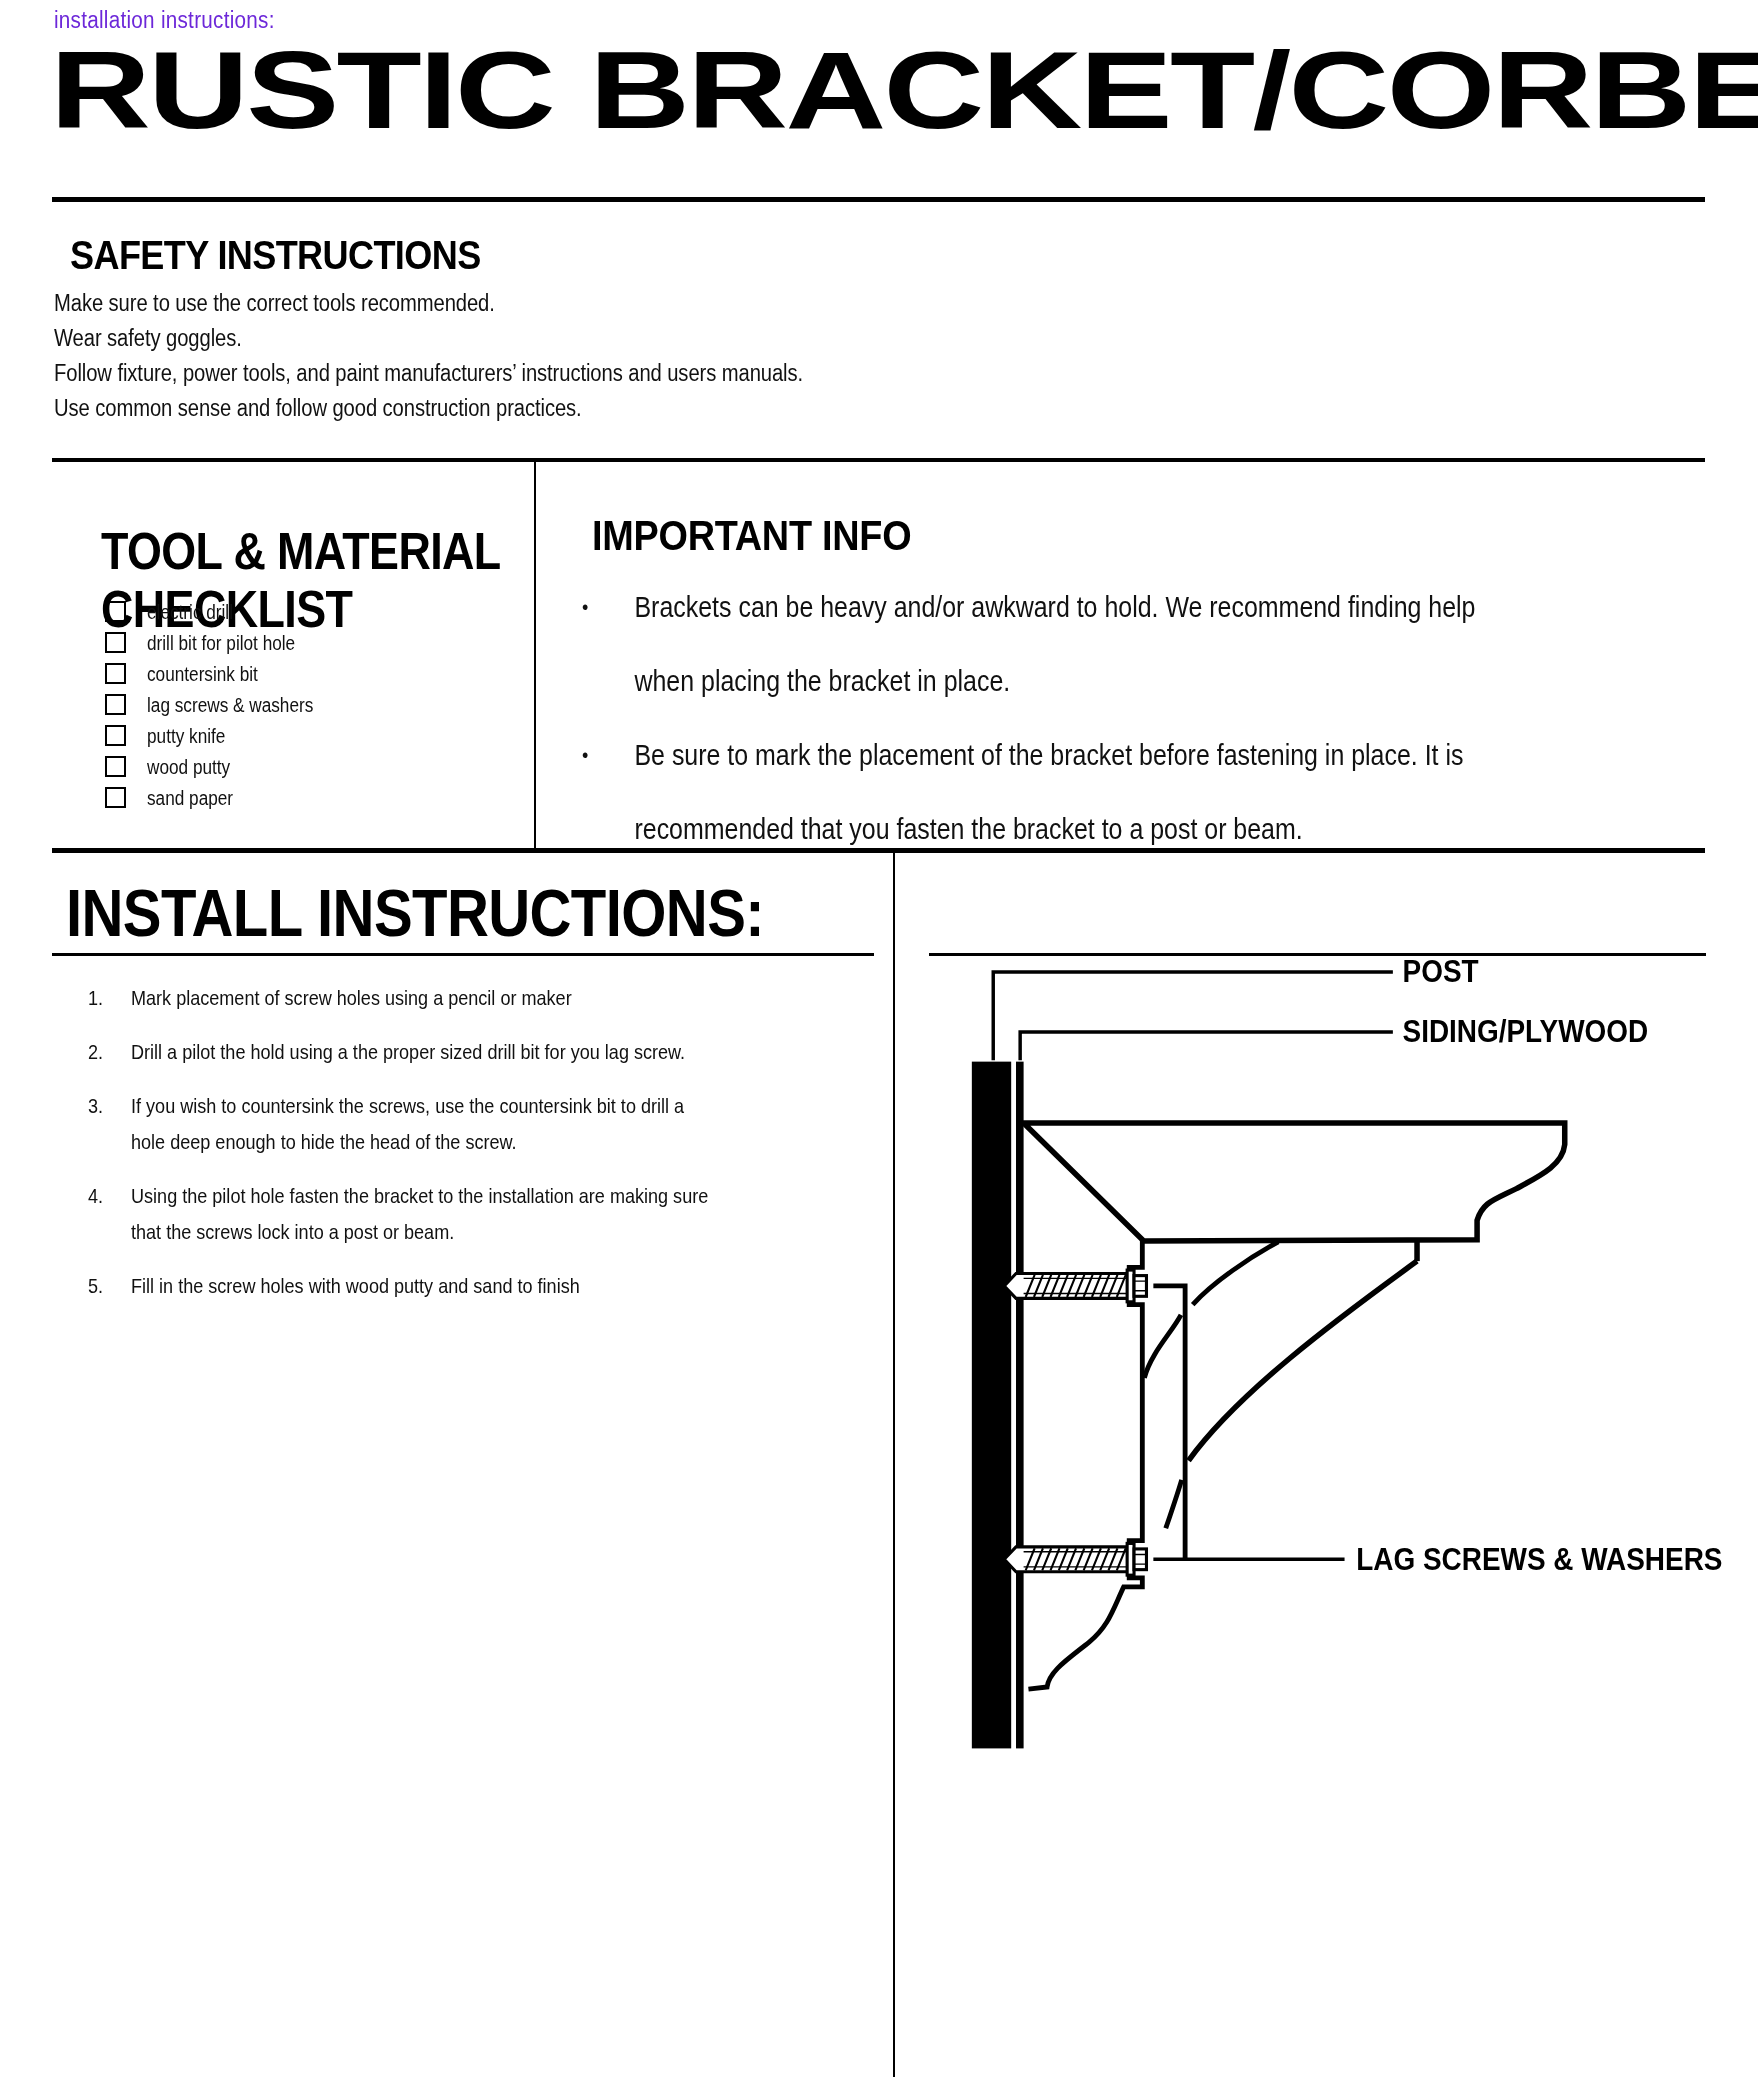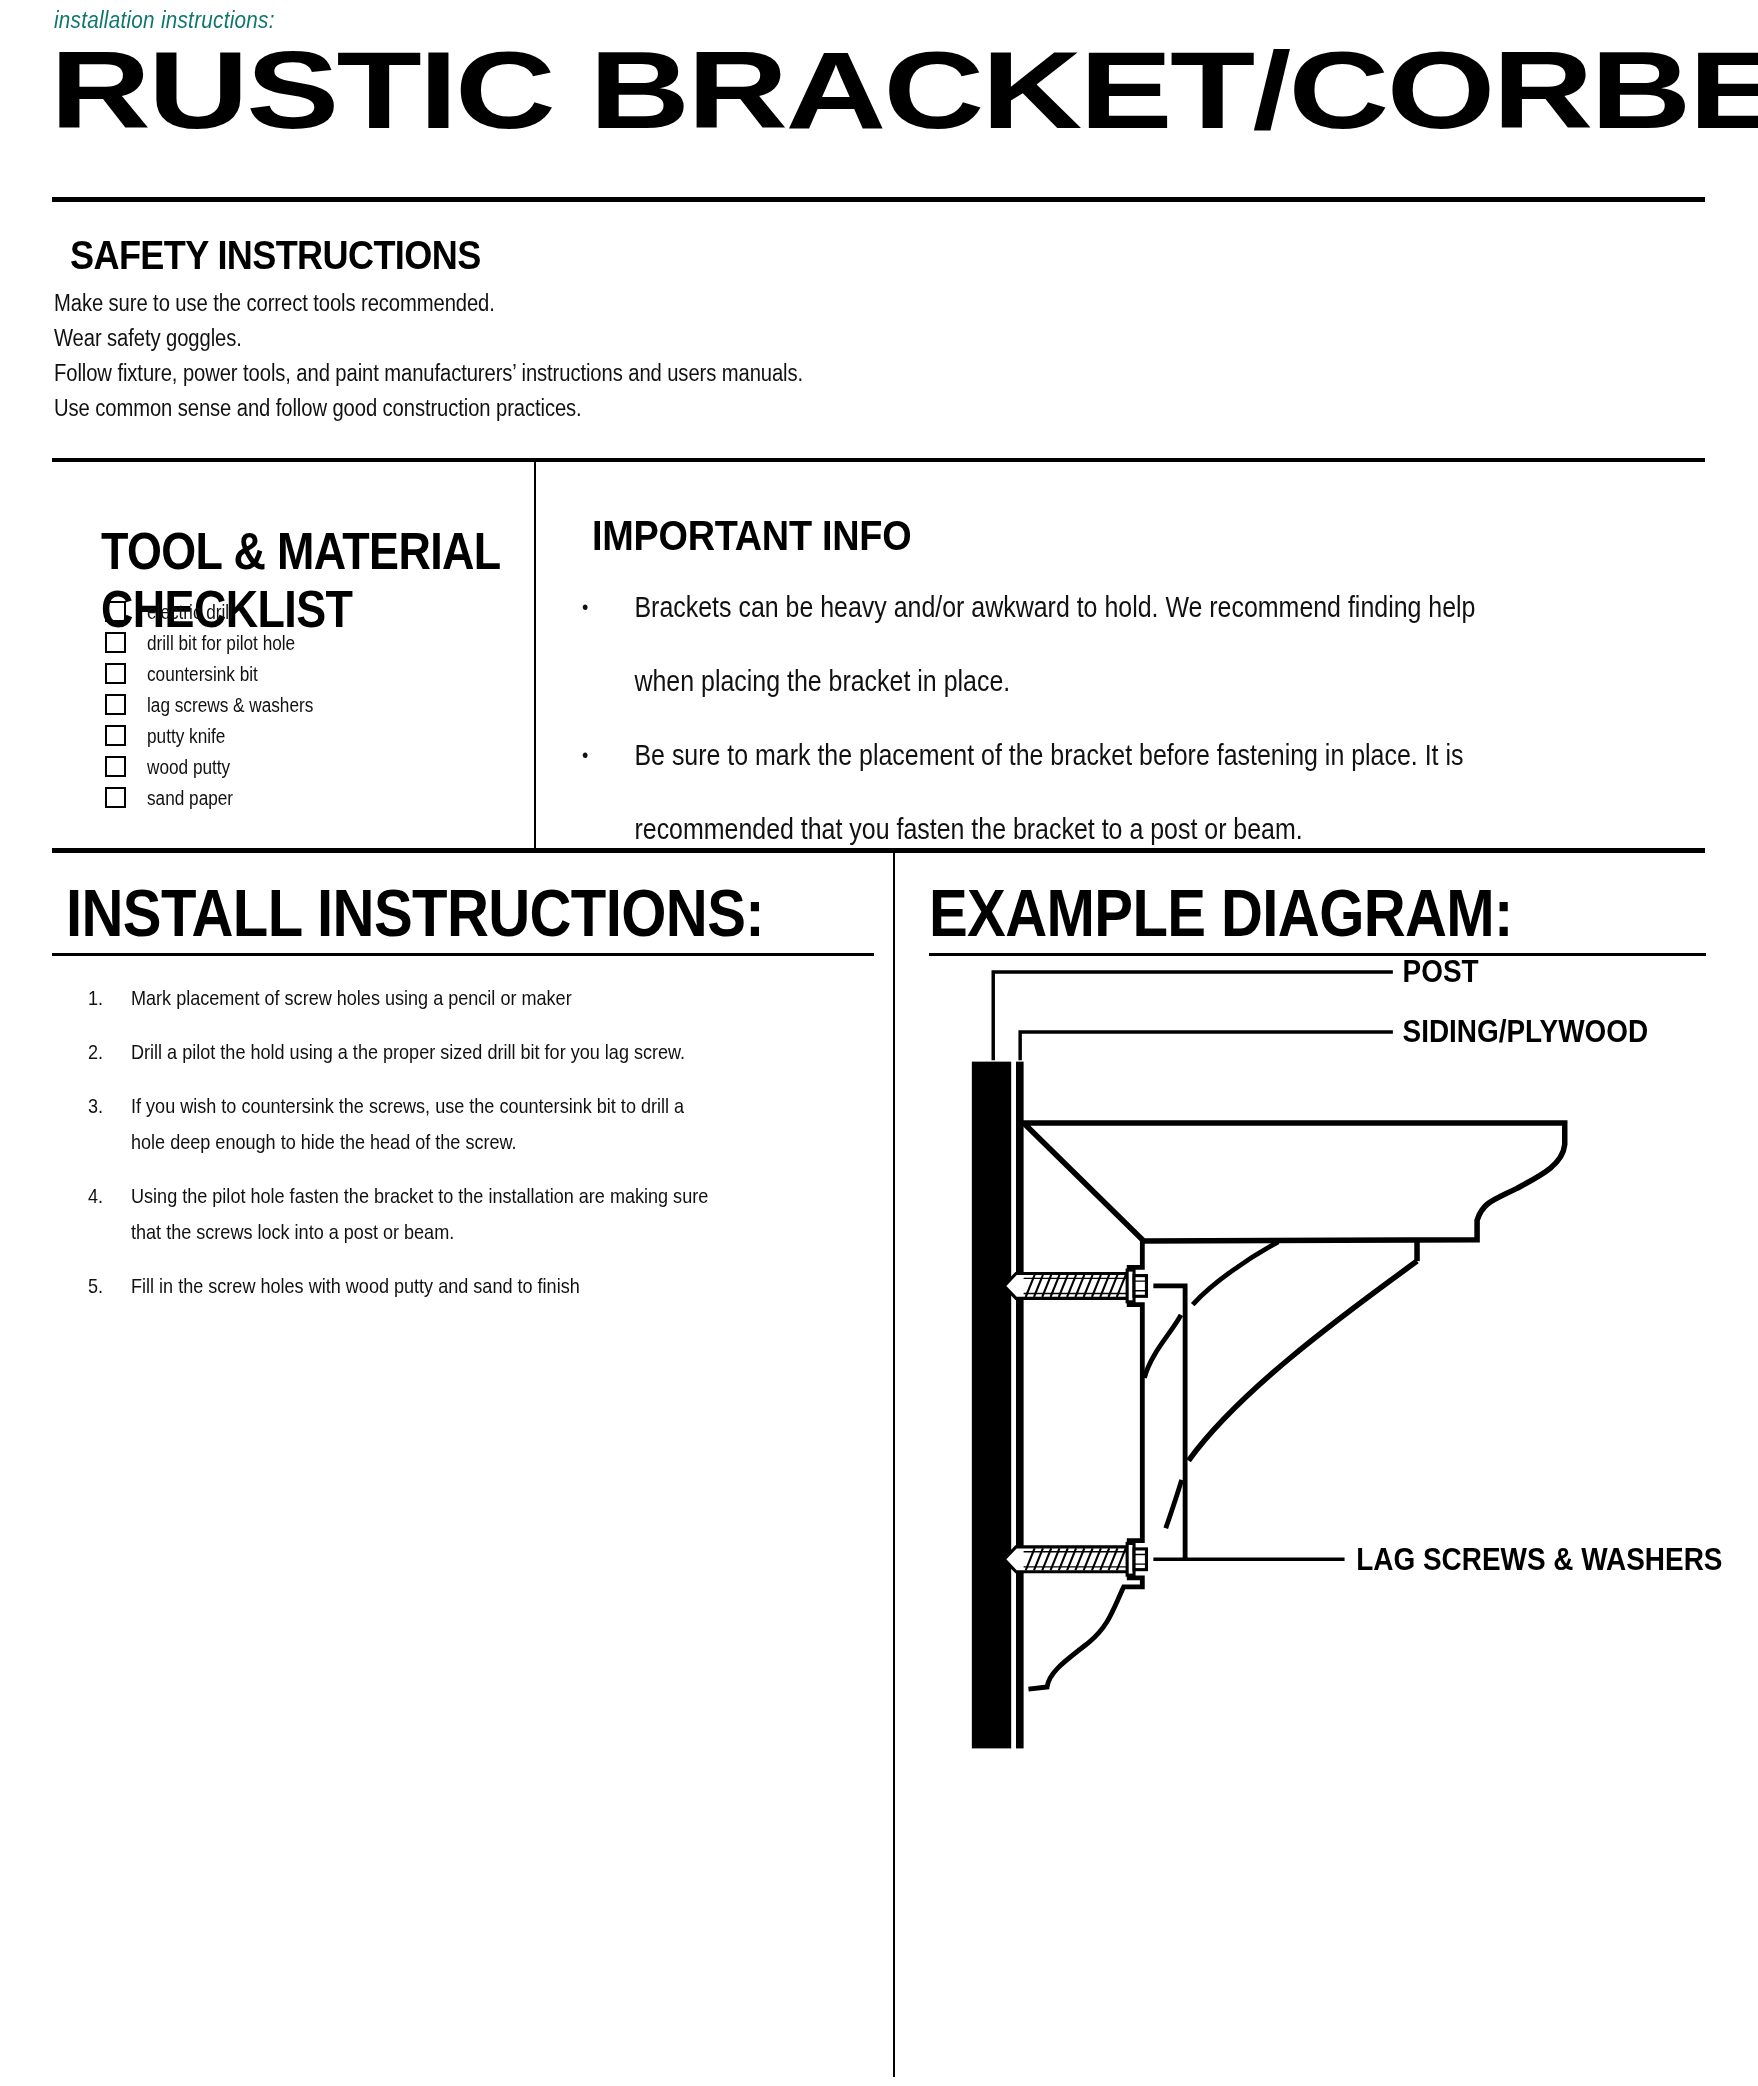--- a/index.html
+++ b/index.html
@@ -8,21 +8,21 @@
     width:1758px;height:2087px;
     background:#fff;
     font-family:"Liberation Sans", sans-serif;
     color:#000;
     overflow:hidden;
   }
   .abs{position:absolute;}
   .rule{position:absolute;background:#000;}
   .cond{display:inline-block;transform:scaleX(.88);transform-origin:0 0;white-space:nowrap;}
   .bcond{transform:scaleX(.86);transform-origin:0 0;}
-  .kicker{left:54px;top:7px;font-size:23.5px;letter-spacing:0.3px;color:#0f766e;font-style:italic;}
+  .kicker{left:54px;top:7px;font-size:23.5px;letter-spacing:0.3px;color:#6d28d9;}
   .title{left:50px;top:33px;font-size:109px;font-weight:700;letter-spacing:-2.1px;line-height:1.05;white-space:nowrap;transform:scaleX(1.28);transform-origin:0 0;}
   .h-safety{left:54px;top:232px;font-size:41px;font-weight:700;letter-spacing:-0.7px;margin-left:16px;}
   .safety-body{left:54px;top:286px;font-size:23.5px;line-height:35px;color:#111;letter-spacing:-0.1px;white-space:nowrap;}
   .h-tool{left:101px;top:483px;font-size:51px;font-weight:700;line-height:58px;letter-spacing:-0.7px;margin-top:40px;}
   .checklist{left:105px;top:601px;}
   .chk-row{display:flex;align-items:flex-start;height:31px;}
   .cbx{width:16.6px;height:16.6px;border:2.1px solid #000;margin-right:21px;flex:0 0 auto;}
   .chk-label{font-size:20px;color:#111;white-space:nowrap;}
   .h-info{left:592px;top:511px;font-size:43px;font-weight:700;letter-spacing:-0.3px;}
   .info-bullets{left:582px;top:570px;font-size:29px;line-height:74px;color:#111;width:1174px;}
@@ -152,23 +152,20 @@
       </span>
     </div>
     <div class="step">
       <span class="step-num">5.</span>
       <span class="step-lines">
         <div>Fill in the screw holes with wood putty and sand to finish</div>
       </span>
     </div>
   </div>
 
-  <div class="abs h-example">
-    <span class="cond">EXAMPLE DIAGRAM:</span>
-  </div>
   <div class="rule" style="left:929px;top:953px;width:777px;height:2.8px;"></div>
 
   <svg class="abs" style="left:918px;top:953px;" width="840" height="815" viewBox="0 0 1217 1180">
     <defs>
       <g id="lagscrew">
         <polygon points="125,0 142,-18 305,-18 305,18 142,18" fill="#fff" stroke="#000" stroke-width="4.5"></polygon>
         <path d="M153 -11 H303 M153 11 H303" stroke="#000" stroke-width="2" fill="none"></path>
         <path d="M156 16 L169 -16 M168 16 L181 -16 M180 16 L193 -16 M192 16 L205 -16 M204 16 L217 -16 M216 16 L229 -16 M228 16 L241 -16 M240 16 L253 -16 M252 16 L265 -16 M264 16 L277 -16 M276 16 L289 -16 M288 16 L301 -16" stroke="#000" stroke-width="3" fill="none"></path>
         <rect x="303" y="-23" width="10" height="46" fill="#fff" stroke="#000" stroke-width="4.5"></rect>
         <rect x="313" y="-15" width="18" height="30" fill="#fff" stroke="#000" stroke-width="4.5"></rect>

